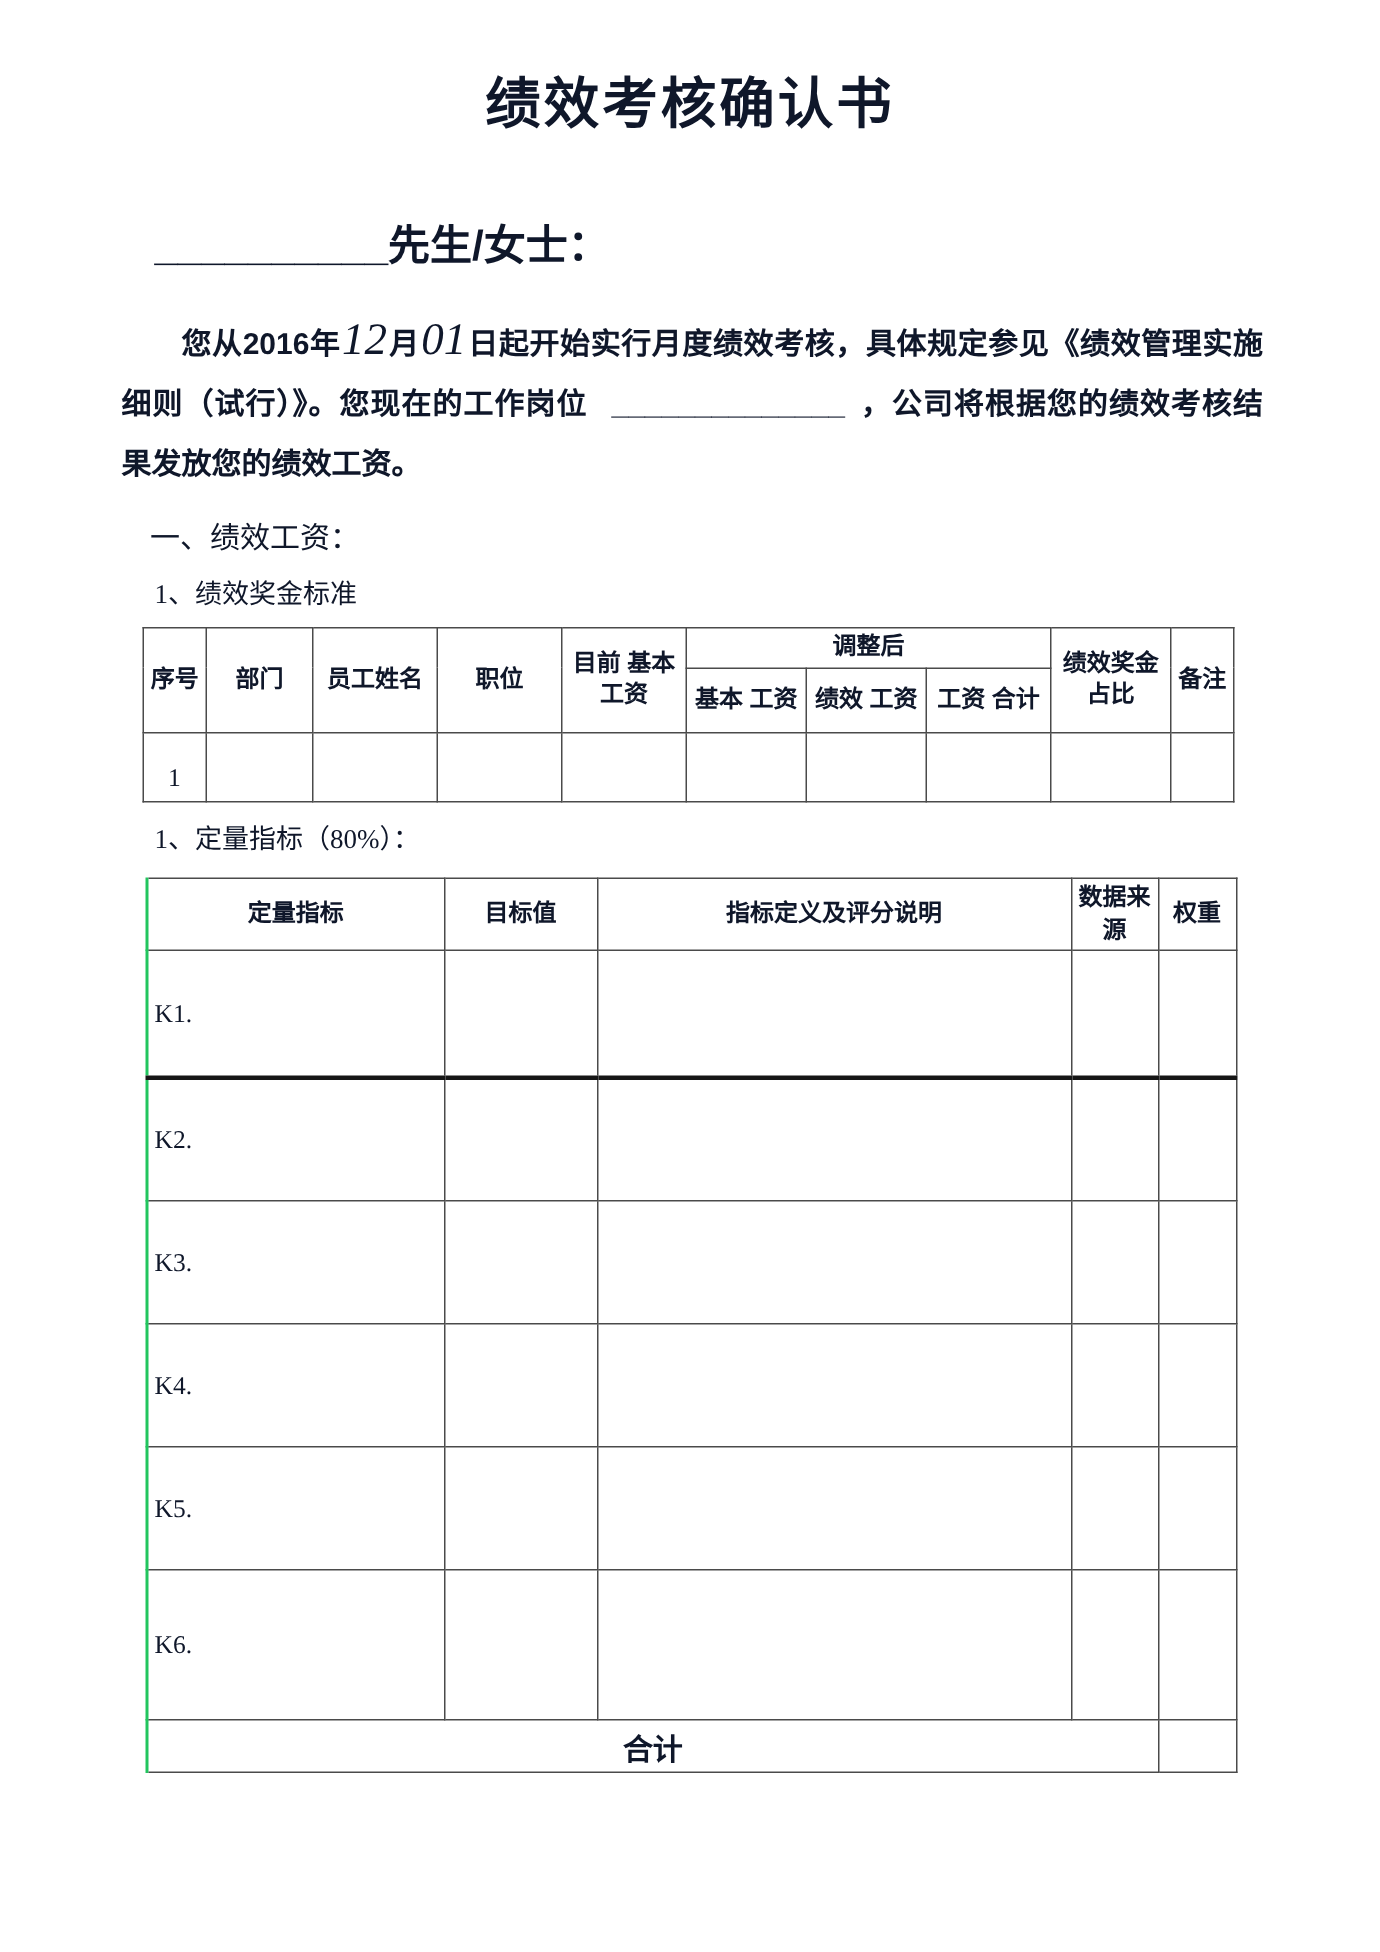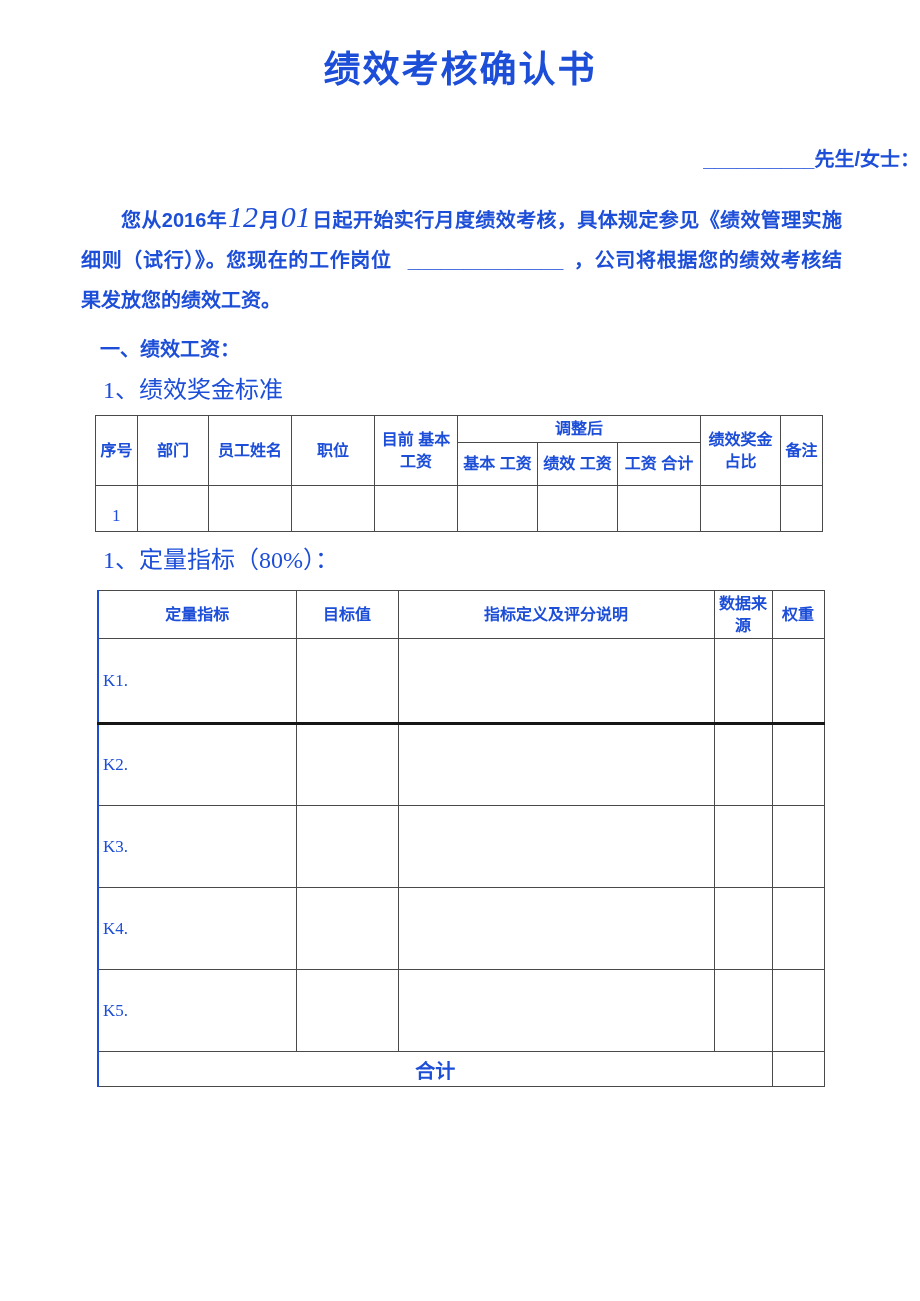--- a/index.html
+++ b/index.html
@@ -1,38 +1,37 @@
 <!DOCTYPE html>
 <html lang="zh-CN"><head>
 <meta charset="utf-8">
 <style>
   html,body{margin:0;padding:0;background:#ffffff;}
   .page{
     position:relative;
     width:920px;
     height:1301px;
     background:#ffffff;
-    color:#1d4ed8;
+    color:#0f172a;
     font-family:"Liberation Sans", sans-serif;
     overflow:hidden;
   }
   .doc-title{
     margin:46px 0 0 0;
     text-align:center;
     font-size:37px;
     font-weight:bold;
     letter-spacing:2px;
     line-height:1.3;
   }
   .salutation{
     margin:52px 0 18px 103px;
-    font-size:20px;
-    font-weight:bold;
-    line-height:1.3;
-    text-align:right;
+    font-size:28px;
+    font-weight:bold;
+    line-height:1.3;
   }
   .blank{
     font-weight:bold;
     letter-spacing:0;
     white-space:nowrap;
   }
   .blank-position{margin:0 10px 0 16px;}
   .intro{
     margin:28px 78px 0 81px;
     font-size:20px;
@@ -45,28 +44,28 @@
     font-family:"Liberation Serif", serif;
     font-style:italic;
     font-weight:normal;
     font-size:30px;
     line-height:1;
     padding:0 1px;
   }
   .sec-heading{
     margin:16px 0 0 100px;
     font-size:20px;
-    font-weight:bold;
+    font-weight:normal;
     line-height:1.3;
   }
   .sec-heading.tight{margin-top:6px;}
   .sub-heading{
     margin:13px 0 0 103px;
     font-family:"Liberation Serif", serif;
-    font-size:24px;
+    font-size:18px;
     font-weight:normal;
     line-height:1.3;
   }
   table.doc-table{
     border-collapse:collapse;
     table-layout:fixed;
     font-size:16px;
   }
   table.doc-table th, table.doc-table td{
     border:1px solid #4a4a4a;
@@ -83,21 +82,21 @@
   .t1 tr.hrow1{height:27px;}
   .t1 tr.hrow2{height:43px;}
   .t1 tr.drow{height:46px;}
   .t1 td.seq-cell{
     font-family:"Liberation Serif", serif;
     font-size:17px;
     text-align:left;
     vertical-align:bottom;
     padding:0 0 5px 16px;
   }
-  .t2{margin:14px 0 0 97px;width:726px;border-left:2px solid #1d4ed8;}
+  .t2{margin:14px 0 0 97px;width:726px;border-left:2px solid #22c55e;}
   .t2 tr.hrow{height:48px;}
   .t2 tr.krow{height:82px;}
   .t2 tr.krow1{height:85px;}
   .t2 tr.krow6{height:100px;}
   .t2 tr.frow{height:35px;}
   .t2 td.klabel{
     font-family:"Liberation Serif", serif;
     font-size:17px;
     text-align:left;
     vertical-align:middle;
@@ -215,20 +214,27 @@
         <td></td>
         <td></td>
       </tr>
       <tr class="krow">
         <td class="klabel">K5.</td>
         <td></td>
         <td></td>
         <td></td>
         <td></td>
       </tr>
+      <tr class="krow krow6">
+        <td class="klabel">K6.</td>
+        <td></td>
+        <td></td>
+        <td></td>
+        <td></td>
+      </tr>
       <tr class="frow">
         <td class="total-cell" colspan="4">合计</td>
         <td></td>
       </tr>
     </tbody>
   </table>
 
 </div>
 
 </body></html>

